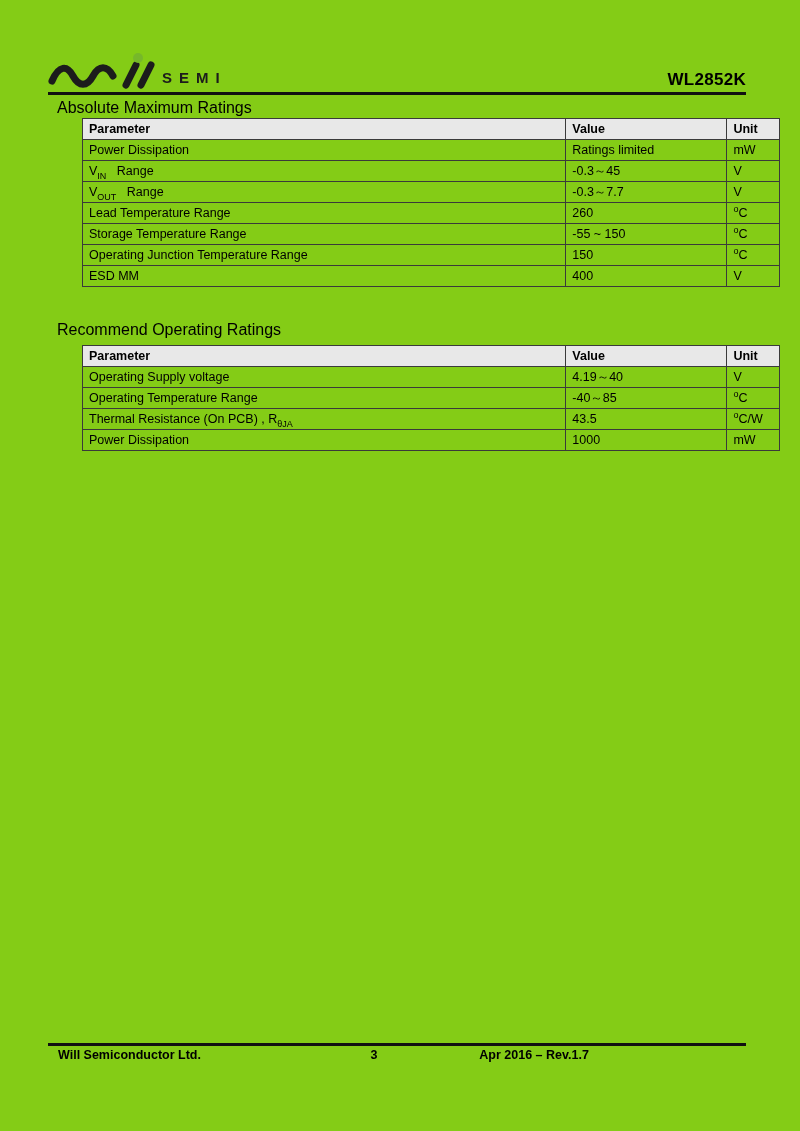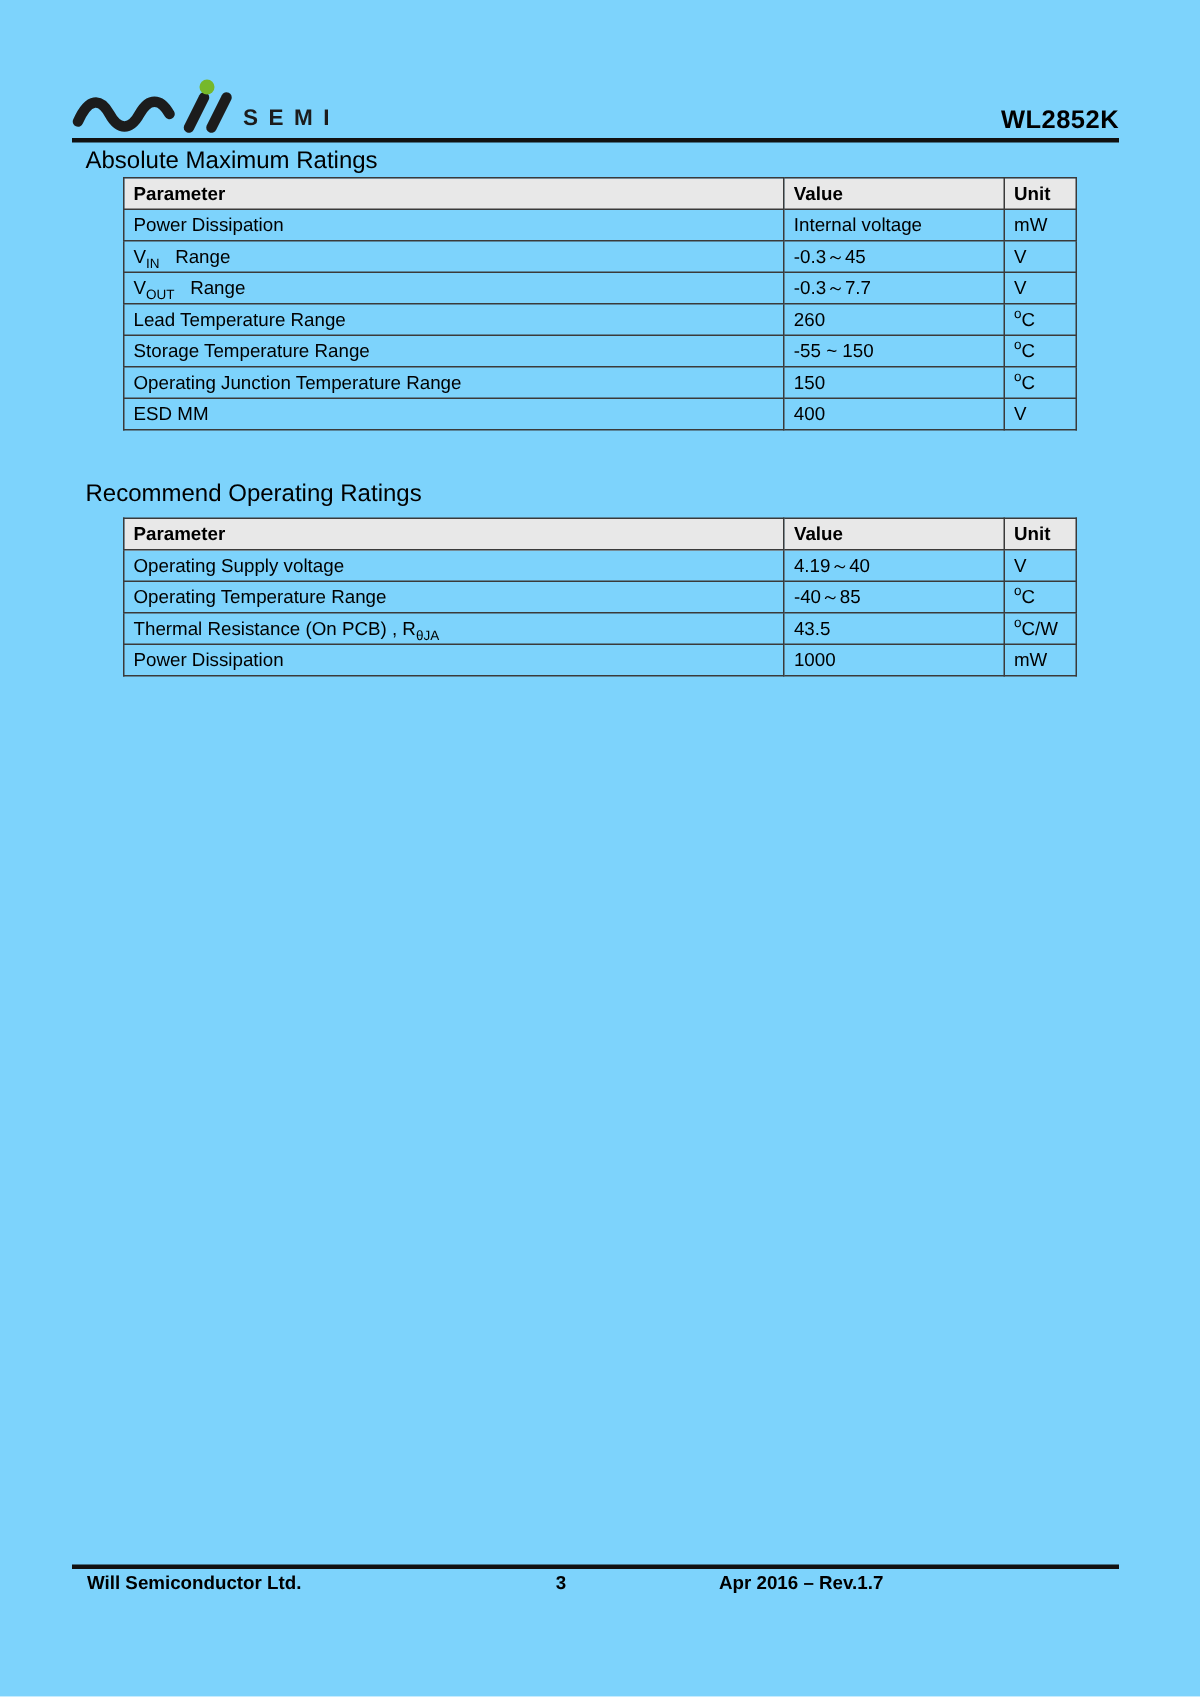--- a/index.html
+++ b/index.html
@@ -3,42 +3,42 @@
 <meta charset="utf-8">
 <style>
   * { margin:0; padding:0; box-sizing:border-box; }
   html,body { background:#ffffff; }
   body {
     font-family: "Liberation Sans", sans-serif;
     color:#000;
     width:800px; height:1131px;
     position:relative;
   }
-  .page { position:relative; width:800px; height:1131px; background:#7dd3fc; overflow:hidden; }
+  .page { position:relative; width:800px; height:1131px; background:#84cc16; overflow:hidden; }
 
   
   .header { position:absolute; left:48px; right:54px; top:50px; height:45px; }
   .logo { position:absolute; left:0; top:2px; }
   .part-number {
     position:absolute; right:0; bottom:5px;
     font-size:17px; font-weight:bold; letter-spacing:0.3px;
   }
   .header-rule { position:absolute; left:48px; right:54px; top:92px; height:3px; background:#111; }
 
   
   .section-title {
     position:absolute; left:57px;
     font-size:16px; font-weight:normal;
   }
   .title-1 { top:99px; }
   .title-2 { top:321px; }
 
   
   table.ratings {
-    position:absolute; left:82px; width:636px;
+    position:absolute; left:82px; width:698px;
     border-collapse:collapse;
     font-size:12.5px;
   }
   .table-1 { top:118px; }
   .table-2 { top:345px; }
   table.ratings th, table.ratings td {
     border:1px solid #3a3a3a;
     height:21px;
     padding:0 6px;
     white-space:pre;
@@ -104,21 +104,21 @@
     <thead>
         <tr>
           <th>Parameter</th>
           <th>Value</th>
           <th class="unit">Unit</th>
         </tr>
       </thead>
     <tbody>
         <tr>
           <td><span>Power Dissipation</span></td>
-          <td>Internal voltage</td>
+          <td>Ratings limited</td>
           <td class="unit"><span>mW</span></td>
         </tr>
         <tr>
           <td><span>V</span><sub>IN</sub><span>   Range</span></td>
           <td>-0.3～45</td>
           <td class="unit"><span>V</span></td>
         </tr>
         <tr>
           <td><span>V</span><sub>OUT</sub><span>   Range</span></td>
           <td>-0.3～7.7</td>

